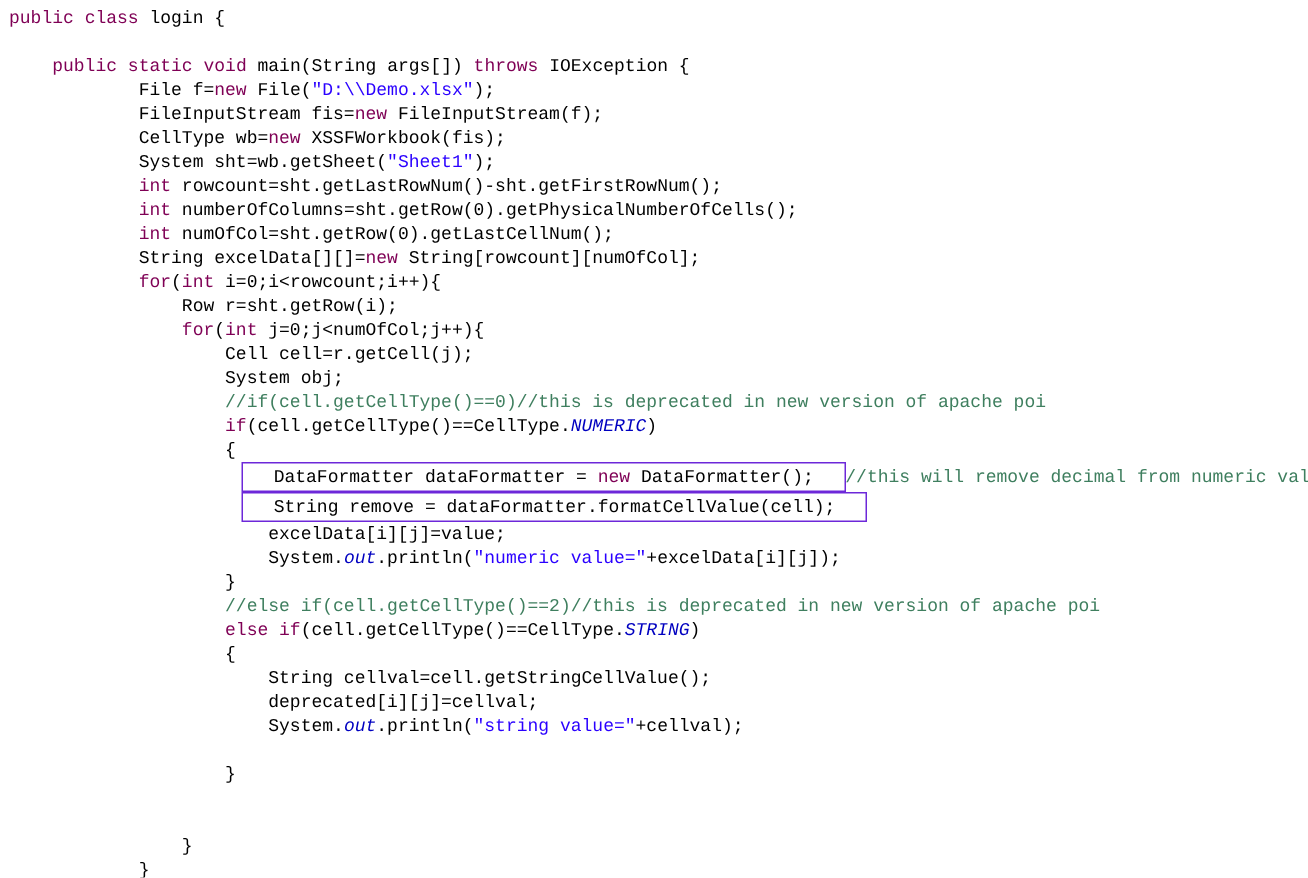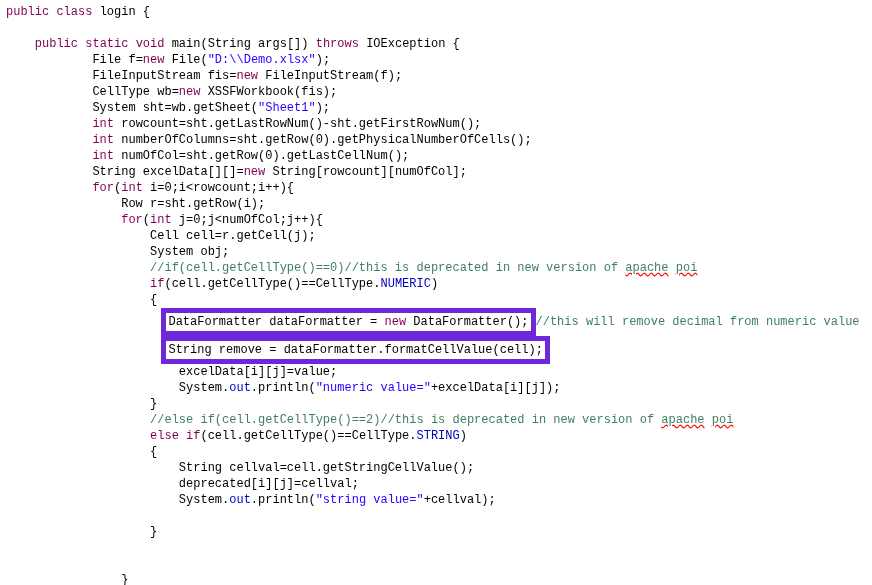--- a/index.html
+++ b/index.html
@@ -1,23 +1,23 @@
 <!DOCTYPE html>
 <html><head>
 <meta charset="utf-8">
 <style>
 html,body{margin:0;padding:0;width:872px;height:585px;overflow:hidden;background:#fff;font-family:Consolas,"Courier New",monospace;font-size:12px;line-height:16px;color:#000}
 .code-wrap{white-space:pre;padding:4px 6px}
 .kw{color:#7f0055;font-weight:normal}
 .str{color:#2a00ff}
 .com{color:#3f7f5f}
-.st{color:#0000c0;}
+.st{color:#0000c0;font-style:italic}
 .warn{text-decoration-style:wavy;text-decoration-color:#c0a000}
-.err{text-decoration:underline;text-decoration-style:wavy;text-decoration-color:#ff0000}
-.box{border:5px solid #6d28d9;display:inline-block;padding:1px 2px;margin-left:-3px}
+.err{text-decoration-style:wavy;text-decoration-color:#ff0000}
+.box{border:1px solid #6d28d9;display:inline-block;padding:1px 20px;margin-left:-3px}
 </style>
 </head>
 <body>
 
 <div class="code-wrap"><span class="kw">public</span> <span class="kw">class</span> <span class="warn">login</span> {
 
     <span class="kw">public</span> <span class="kw">static</span> <span class="kw">void</span> <span>main</span><span>(String args[])</span> <span class="kw">throws</span> <span>IOException {</span>
             <span>File f=</span><span class="kw">new</span><span> File(</span><span class="str">"D:\\Demo.xlsx"</span><span>);</span>
             <span>FileInputStream fis=</span><span class="kw">new</span><span> FileInputStream(f);</span>
             <span>CellType </span><span class="warn">wb</span><span>=</span><span class="kw">new</span><span> XSSFWorkbook(fis);</span>

